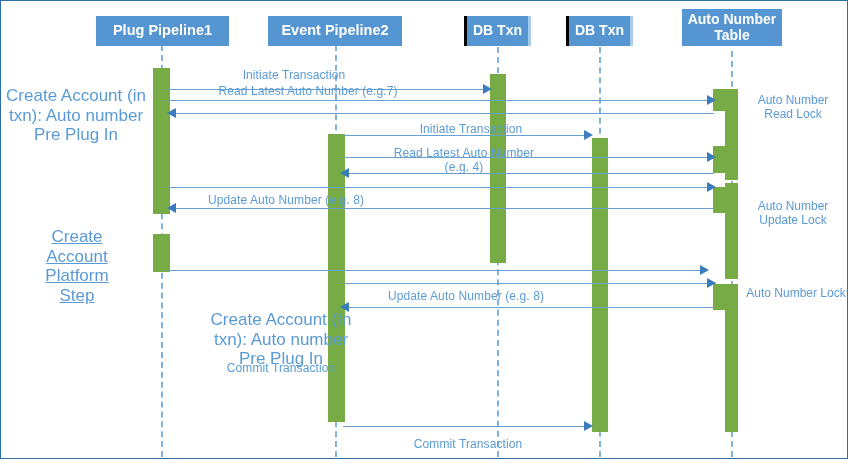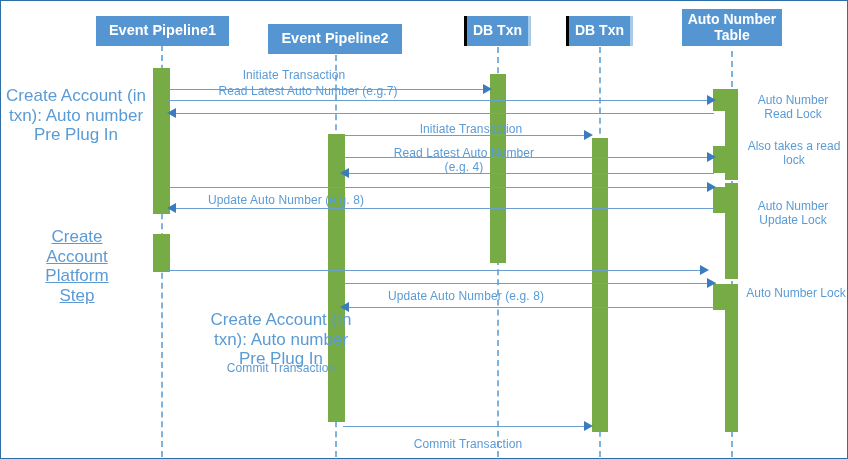--- a/index.html
+++ b/index.html
@@ -71,24 +71,24 @@
 
 <div id="canvas">
 
   <div class="lifeline" style="left:160px;top:44px;height:412px;"></div>
   <div class="lifeline" style="left:334px;top:44px;height:412px;"></div>
   <div class="lifeline" style="left:496px;top:46px;height:410px;"></div>
   <div class="lifeline" style="left:598px;top:46px;height:410px;"></div>
   <div class="lifeline" style="left:730px;top:50px;height:406px;"></div>
 
   <div class="actor" style="left:95px;top:15px;width:133px;height:30px;font-size:14.5px;">
-    <span>Event Pipeline1</span>
+    <span>Plug Pipeline1</span>
   </div>
 
-  <div class="actor" style="left:267px;top:15px;width:134px;height:30px;font-size:14.5px;margin-top:8px;">
+  <div class="actor" style="left:267px;top:15px;width:134px;height:30px;font-size:14.5px;">
     <span>Event Pipeline2</span>
   </div>
 
   <div class="actor edged" style="left:463px;top:15px;width:67px;height:30px;font-size:14px;">
     <span>DB Txn</span>
   </div>
 
   <div class="actor edged" style="left:565px;top:15px;width:67px;height:30px;font-size:14px;">
     <span>DB Txn</span>
   </div>
@@ -172,21 +172,19 @@
   <div class="lbl big" style="left:180px;top:309px;width:200px;">Create Account (In
 txn): Auto number
 Pre Plug In</div>
 
   <div class="lbl msg" style="left:185px;top:361px;width:190px;">Commit Transaction</div>
 
 
   <div class="lbl note" style="left:742px;top:93px;width:100px;">Auto Number
 Read Lock</div>
 
-  <div class="lbl note" style="left:740px;top:139px;width:106px;">Also takes a read
-lock</div>
 
   <div class="lbl note" style="left:742px;top:199px;width:100px;">Auto Number
 Update Lock</div>
 
   <div class="lbl note" style="left:743px;top:286px;width:104px;">Auto Number Lock</div>
 
 </div>
 
 </body></html>

